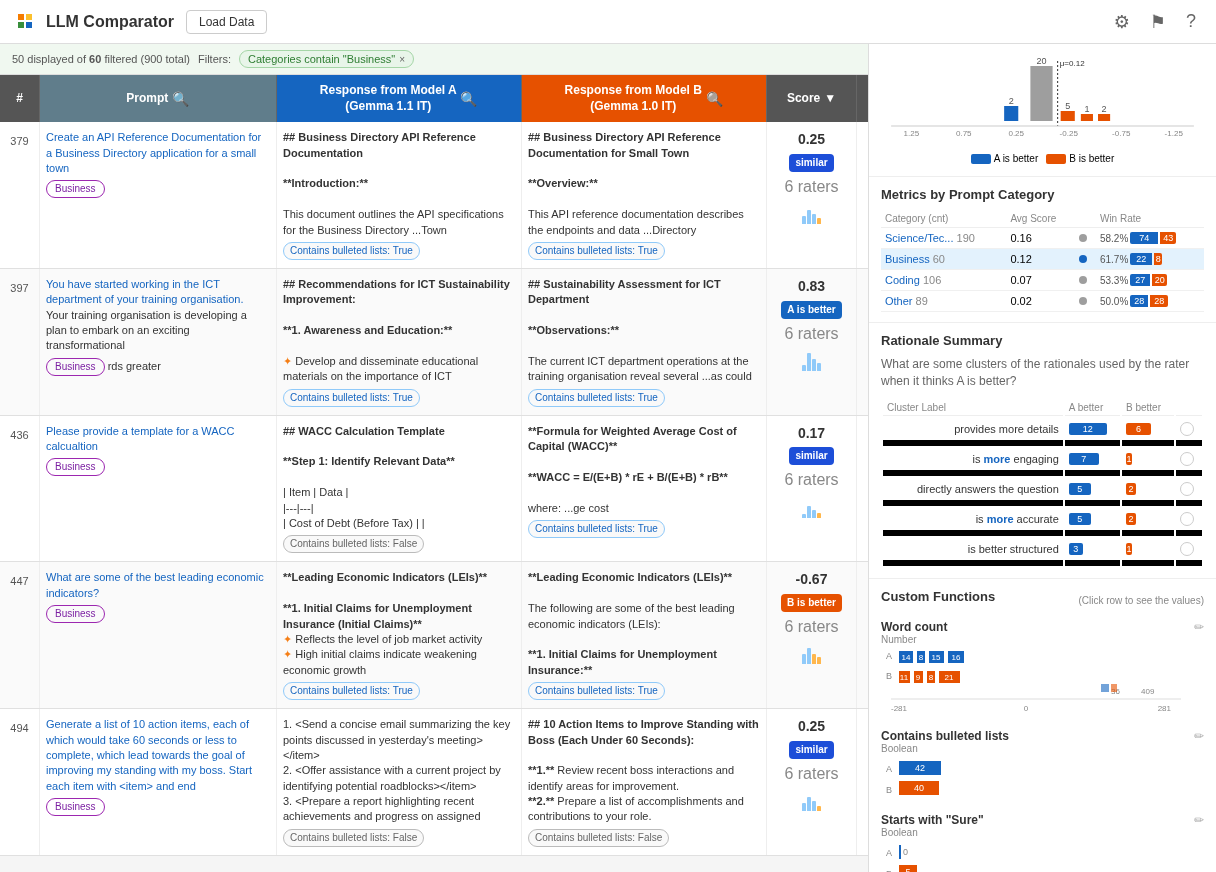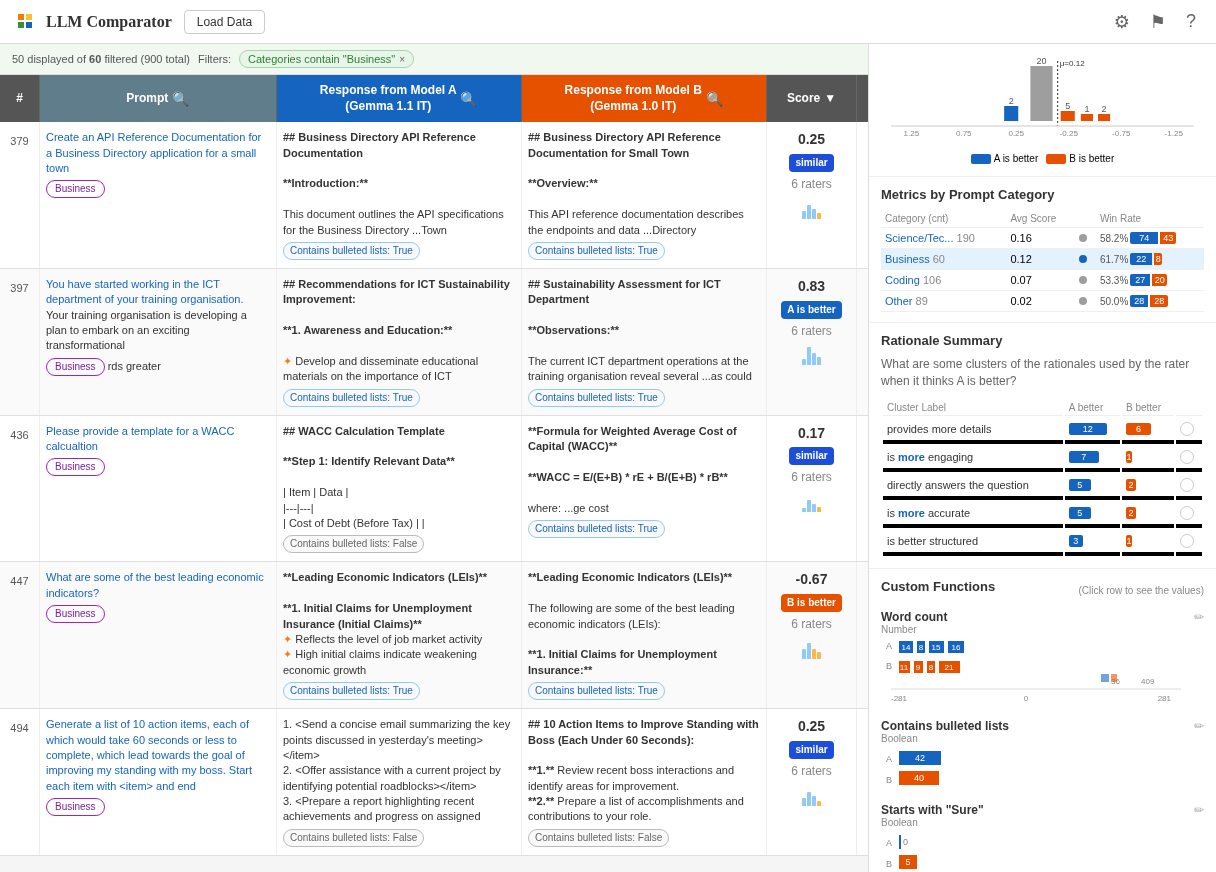--- a/index.html
+++ b/index.html
@@ -4,21 +4,21 @@
   <style>
     * { box-sizing: border-box; margin: 0; padding: 0; }
     body { font-family: Arial, sans-serif; font-size: 12px; background: #f5f5f5; overflow: hidden; }
 
     
     .header {
       display: flex; align-items: center; gap: 12px;
       background: #fff; padding: 8px 16px; border-bottom: 1px solid #ddd;
       height: 44px;
     }
-    .header-logo { display: flex; align-items: center; gap: 6px; font-size: 16px; font-weight: bold; color: #333; font-family: Liberation Serif, serif; }
+    .header-logo { display: flex; align-items: center; gap: 6px; font-size: 16px; font-weight: bold; color: #333; }
     .header-logo-icon { width: 24px; height: 24px; }
     .load-data-btn {
       background: #fff; border: 1px solid #ccc; border-radius: 4px;
       padding: 4px 12px; cursor: pointer; font-size: 12px; color: #333;
     }
     .header-spacer { flex: 1; }
     .header-icon-btn {
       background: none; border: none; cursor: pointer; padding: 4px;
       color: #666; font-size: 18px;
     }
@@ -85,21 +85,21 @@
     .contains-badge.true-val { color: #1565c0; border-color: #90caf9; }
     .contains-badge.false-val { color: #666; }
     .td-score { text-align: center; padding: 8px 4px; display: flex; flex-direction: column; align-items: center; gap: 4px; }
     .score-num { font-size: 14px; font-weight: bold; color: #333; }
     .score-badge {
       border-radius: 4px; padding: 2px 6px; font-size: 10px; font-weight: bold; color: #fff;
     }
     .badge-similar { background: #1d4ed8; }
     .badge-a-better { background: #1565c0; }
     .badge-b-better { background: #e65100; }
-    .raters-text { font-size: 12px; color: #888; }
+    .raters-text { font-size: 16px; color: #888; }
     .mini-chart { display: flex; align-items: flex-end; gap: 1px; height: 20px; margin-top: 2px; }
     .mini-bar { width: 4px; background: #90caf9; border-radius: 1px 1px 0 0; }
     .mini-bar.orange { background: #ffb74d; }
 
     
     .right-panel { width: 348px; background: #fff; border-left: 1px solid #ddd; overflow-y: auto; display: flex; flex-direction: column; }
 
     
     .score-chart-section { padding: 12px; border-bottom: 1px solid #eee; }
     .chart-legend { display: flex; gap: 8px; justify-content: center; margin-top: 4px; }
@@ -119,21 +119,21 @@
     .dot-gray { background: #9e9e9e; }
     .win-rate-bars { display: flex; align-items: center; gap: 2px; }
     .win-a { background: #1565c0; height: 12px; border-radius: 2px 0 0 2px; display: flex; align-items: center; justify-content: center; color: #fff; font-size: 9px; padding: 0 2px; }
     .win-b { background: #e65100; height: 12px; border-radius: 0 2px 2px 0; display: flex; align-items: center; justify-content: center; color: #fff; font-size: 9px; padding: 0 2px; }
 
     
     .rationale-section { padding: 10px 12px; border-bottom: 1px solid #eee; }
     .rationale-desc { font-size: 12px; color: #666; margin-bottom: 8px; line-height: 1.4; }
     .rationale-table { width: 100%; font-size: 11px; }
     .rationale-table th { text-align: left; color: #888; font-weight: normal; font-size: 10px; padding: 2px 4px; border-bottom: 1px solid #eee; }
-    .rationale-row td { padding: 4px 4px; border-bottom: 4px solid #000000; }
+    .rationale-row td { padding: 4px 4px; border-bottom: 6px solid #000000; text-align: right; }
     .rationale-label { color: #333; font-size: 11px; }
     .rationale-label span { color: #1565c0; font-weight: bold; }
     .rationale-bars { display: flex; align-items: center; gap: 2px; }
     .rat-bar-a { background: #1565c0; height: 12px; border-radius: 2px; display: flex; align-items: center; justify-content: center; color: #fff; font-size: 9px; padding: 0 3px; }
     .rat-bar-b { background: #e65100; height: 12px; border-radius: 2px; display: flex; align-items: center; justify-content: center; color: #fff; font-size: 9px; padding: 0 3px; }
     .rat-circle { width: 14px; height: 14px; border: 1px solid #ccc; border-radius: 50%; cursor: pointer; }
 
     
     .custom-section { padding: 10px 12px; }
     .custom-header { display: flex; justify-content: space-between; align-items: center; margin-bottom: 8px; }

